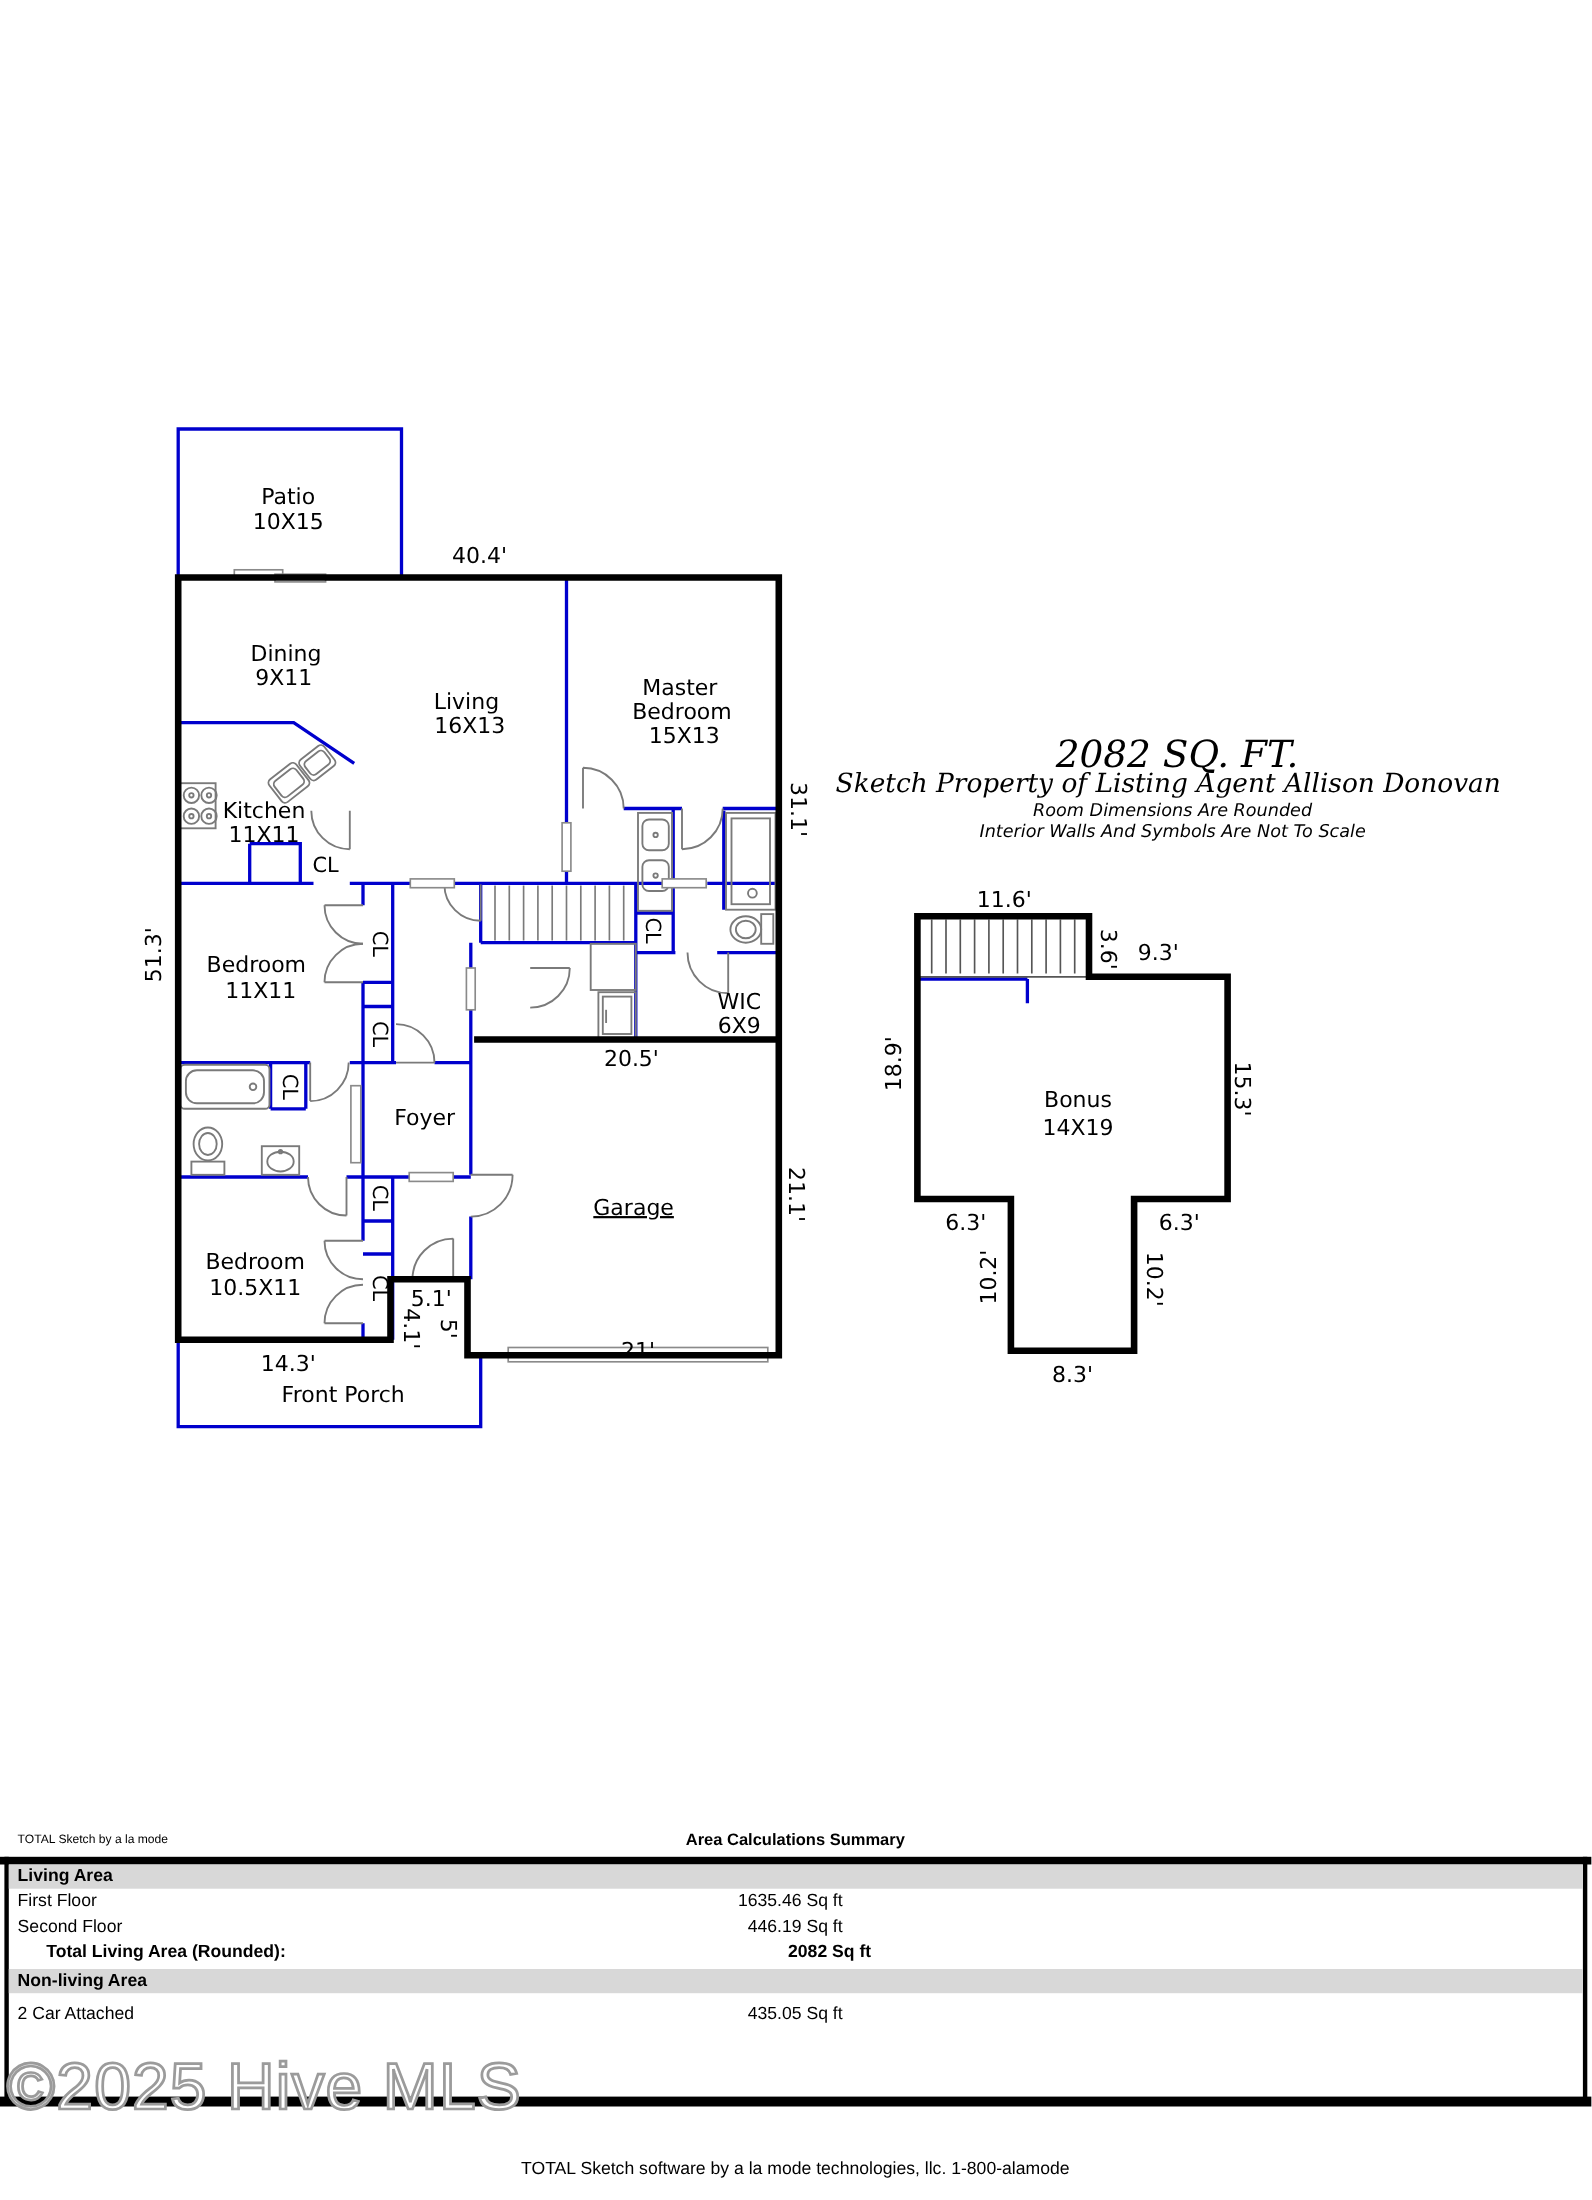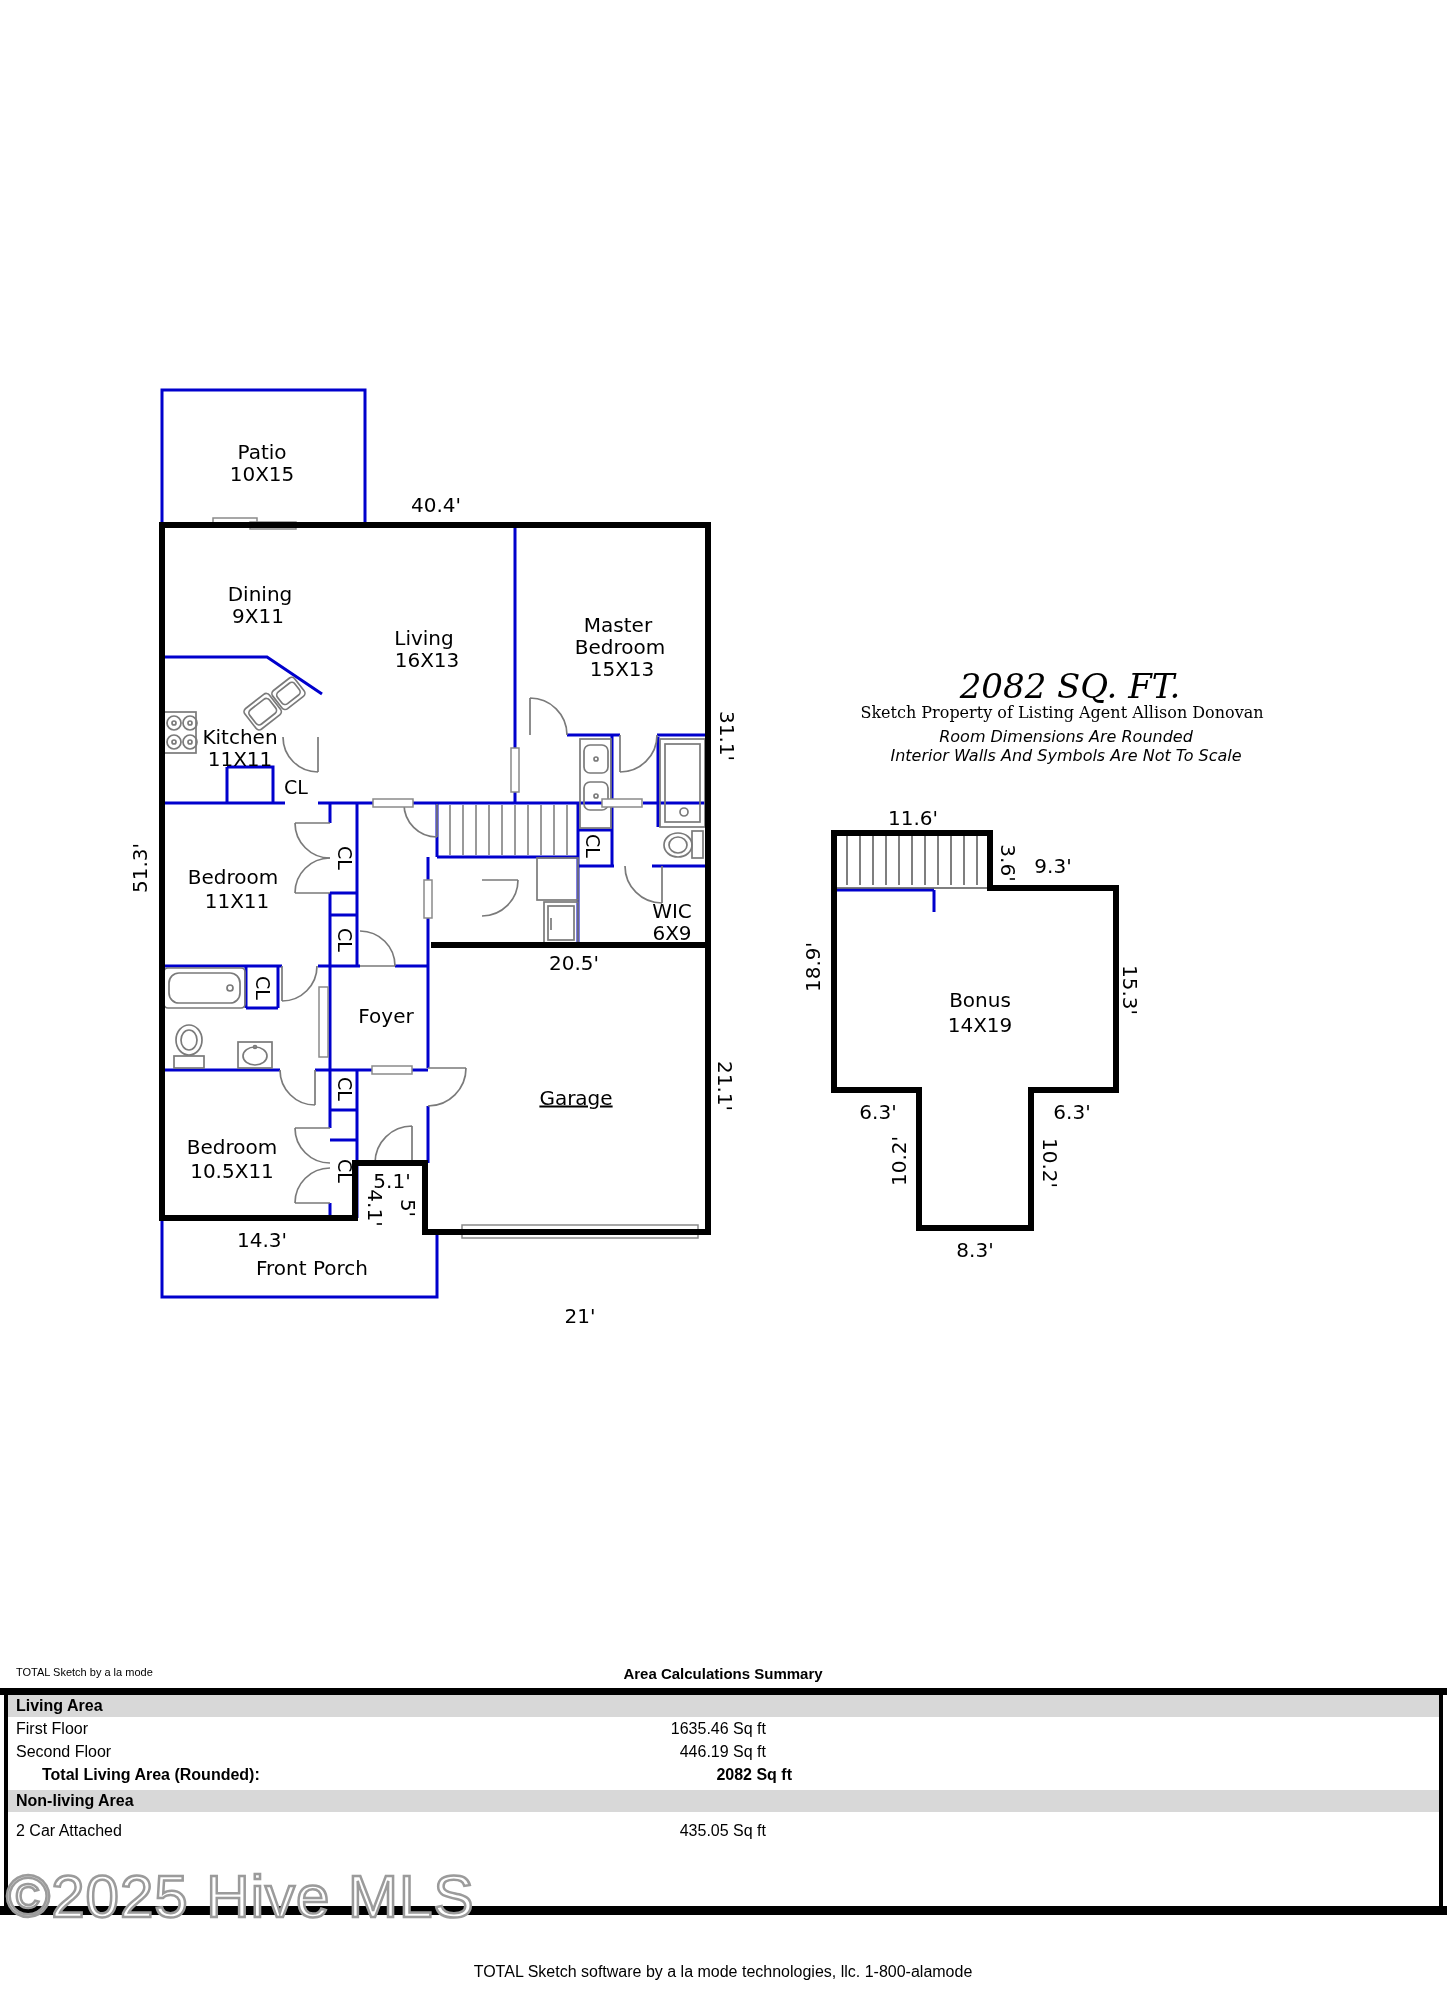--- a/index.html
+++ b/index.html
@@ -8,21 +8,21 @@
   svg{position:absolute;left:0;top:0;}
   .lbl{position:absolute;font-size:20px;line-height:1.05;white-space:nowrap;
        transform:translate(-50%,-50%);text-align:center;}
   .lbl.sm{font-size:19px;}
   .rot-cw{transform:translate(-50%,-50%) rotate(90deg);}
   .rot-ccw{transform:translate(-50%,-50%) rotate(-90deg);}
   
   .tb{position:absolute;transform:translate(-50%,-50%);white-space:nowrap;text-align:center;}
   .tb.address{font-family:"DejaVu Serif",serif;font-style:italic;font-size:47px;}
   .tb.sqft{font-family:"DejaVu Serif",serif;font-style:italic;font-size:34px;}
-  .tb.agent{font-family:"DejaVu Serif",serif;font-size:16px;}
+  .tb.agent{font-family:"DejaVu Serif",serif;font-style:italic;font-size:24px;}
   .tb.note{font-family:"DejaVu Sans",sans-serif;font-style:italic;font-size:16px;}
   
   .sum-brand{position:absolute;left:16px;top:1666px;font-family:"Liberation Sans",sans-serif;font-size:11px;}
   .sum-title{position:absolute;left:723px;top:1673px;transform:translate(-50%,-50%);
              font-family:"Liberation Sans",sans-serif;font-weight:bold;font-size:15px;}
   .tline{position:absolute;background:#000;}
   .band{position:absolute;left:8px;width:1431px;height:22px;background:#d8d8d8;}
   .trow{position:absolute;left:8px;width:1431px;height:22px;}
   .tcell-l{position:absolute;left:8px;top:2px;font-family:"Liberation Sans",sans-serif;font-size:16px;}
   .tcell-v{position:absolute;left:392px;width:366px;top:2px;text-align:right;
@@ -192,21 +192,21 @@
   <div class="lbl sm rot-cw" style="left:262px;top:988px;">CL</div>
   <div class="lbl sm rot-cw" style="left:592px;top:846px;">CL</div>
   <div class="lbl sm rot-cw" style="left:344px;top:1089px;">CL</div>
   <div class="lbl sm rot-cw" style="left:344px;top:1171px;">CL</div>
 
   <div class="lbl" style="left:436px;top:505px;">40.4'</div>
   <div class="lbl rot-ccw" style="left:140px;top:868px;">51.3'</div>
   <div class="lbl rot-cw" style="left:726px;top:736px;">31.1'</div>
   <div class="lbl rot-cw" style="left:724px;top:1086px;">21.1'</div>
   <div class="lbl" style="left:574px;top:963px;">20.5'</div>
-  <div class="lbl" style="left:580px;top:1316px;">21'</div>
+  <div class="lbl" style="left:580px;top:1228px;">21'</div>
   <div class="lbl" style="left:262px;top:1240px;">14.3'</div>
   <div class="lbl" style="left:392px;top:1181px;">5.1'</div>
   <div class="lbl rot-cw" style="left:374px;top:1208px;">4.1'</div>
   <div class="lbl rot-cw" style="left:407px;top:1208px;">5'</div>
   <div class="lbl" style="left:913px;top:818px;">11.6'</div>
   <div class="lbl rot-cw" style="left:1007px;top:863px;">3.6'</div>
   <div class="lbl" style="left:1053px;top:866px;">9.3'</div>
   <div class="lbl rot-ccw" style="left:813px;top:967px;">18.9'</div>
   <div class="lbl rot-cw" style="left:1129px;top:990px;">15.3'</div>
   <div class="lbl" style="left:878px;top:1112px;">6.3'</div>

